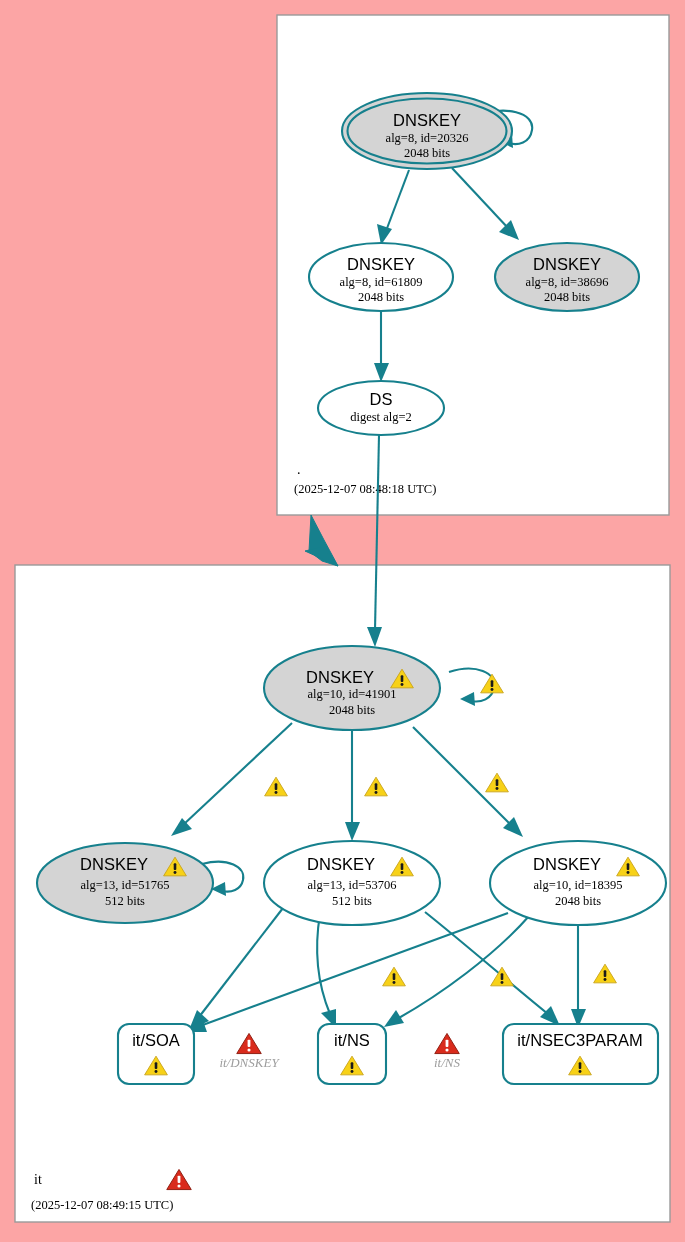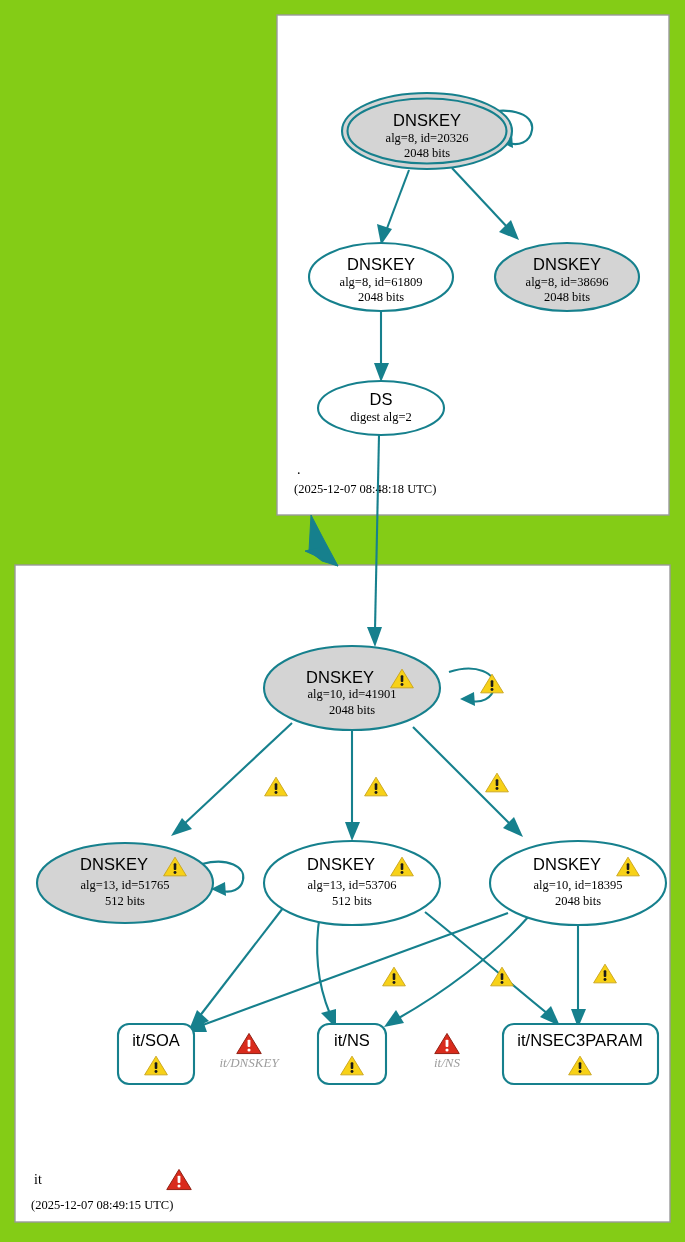--- a/index.html
+++ b/index.html
@@ -9,21 +9,21 @@
     background: #ffffff;
   }
   body {
     font-family: "Liberation Sans", sans-serif;
   }
   #canvas {
     position: relative;
     width: 685px;
     height: 1242px;
     overflow: hidden;
-    background: #84cc16;
+    background: #fca5a5;
   }
   svg#graph {
     position: absolute;
     left: 0;
     top: 0;
     width: 685px;
     height: 1242px;
   }
   .zone-box {
     fill: #ffffff;

